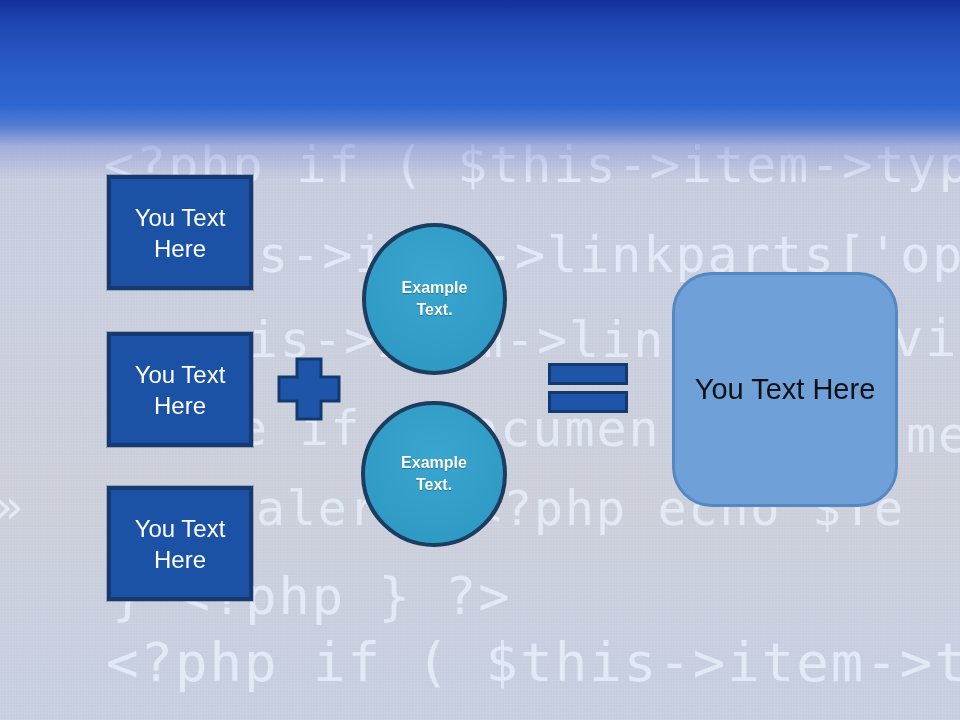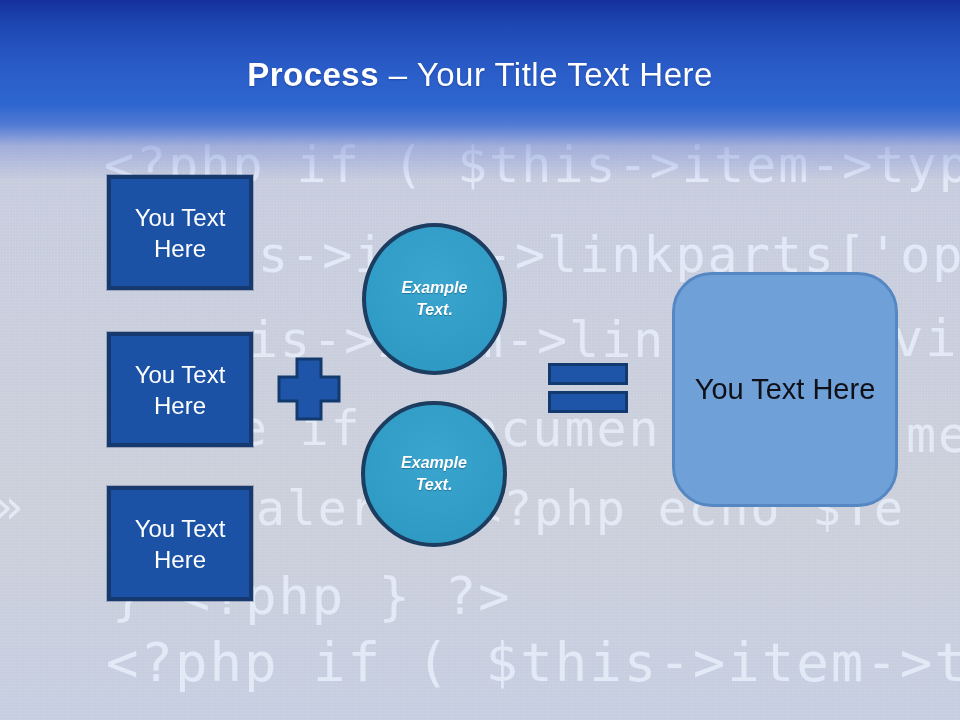--- a/index.html
+++ b/index.html
@@ -56,21 +56,21 @@
     position:absolute;left:548px;width:74px;height:16px;
     background:var(--operator-fill,#1E55A8);
     border:3px solid var(--operator-border,#123A6F);
   }
   .eq1{top:363px;}.eq2{top:391px;}
   
   .circle{
     position:absolute;border-radius:50%;
     background:radial-gradient(circle at 50% 38%, #3AA6CF 0%, var(--circle-fill,#2F9BC5) 75%);
     border:4px solid var(--circle-border,#1C3C60);
-    color:#fff;font-size:16px;font-weight:700;font-style:italic;line-height:22px;
+    color:#fff;font-size:16px;font-weight:700;line-height:22px;
     display:flex;align-items:center;justify-content:flex-end;text-align:center;
     padding:0 30px;box-sizing:border-box;
     text-shadow:0 1px 1px rgba(0,30,60,.35);
   }
   .c1{left:362px;top:223px;width:145px;height:152px;}
   .c2{left:361px;top:401px;width:146px;height:146px;}
   
   .result{
     position:absolute;left:672px;top:272px;width:220px;height:229px;
     background:var(--result-fill,#6FA0D7);
@@ -94,21 +94,20 @@
       <div class="code-line" style="left: 436px; top: 404px; font-size: 50px;">documen</div>
       <div class="code-line" style="left: 906px; top: 410px; font-size: 50px;">me</div>
       <div class="code-line" style="left: 256px; top: 484px; font-size: 48px;">alert("&lt;?php echo $Te</div>
       <div class="code-line" style="left: -6px; top: 482px; font-size: 48px;">»</div>
       <div class="code-line" style="left: 112px; top: 570px; font-size: 52px;">} &lt;?php } ?&gt;</div>
       <div class="code-line" style="left: 106px; top: 636px; font-size: 54px;">&lt;?php if ( $this-&gt;item-&gt;typ</div>
     </div>
   <div class="pixel-grid"></div>
 
   <div class="header"></div>
-  <div class="slide-title"><span class="t-bold">Process</span><span> – Your Title Text Here</span></div>
 
   <div class="ytbox b1">
     <span>You Text Here</span>
   </div>
   <div class="ytbox b2">
     <span>You Text Here</span>
   </div>
   <div class="ytbox b3">
     <span>You Text Here</span>
   </div>

